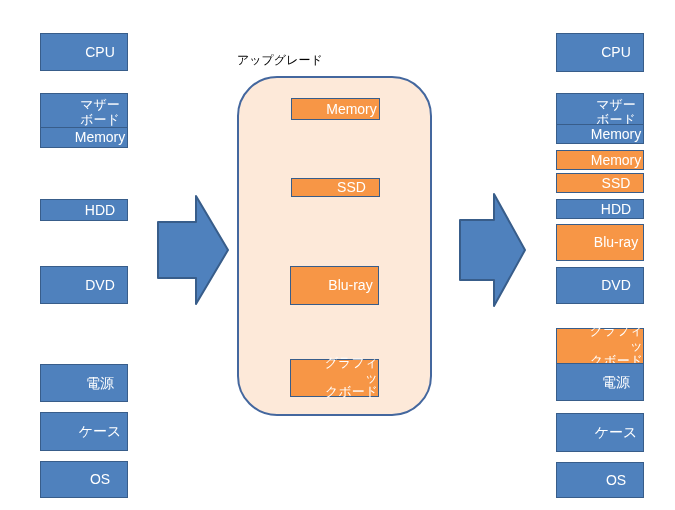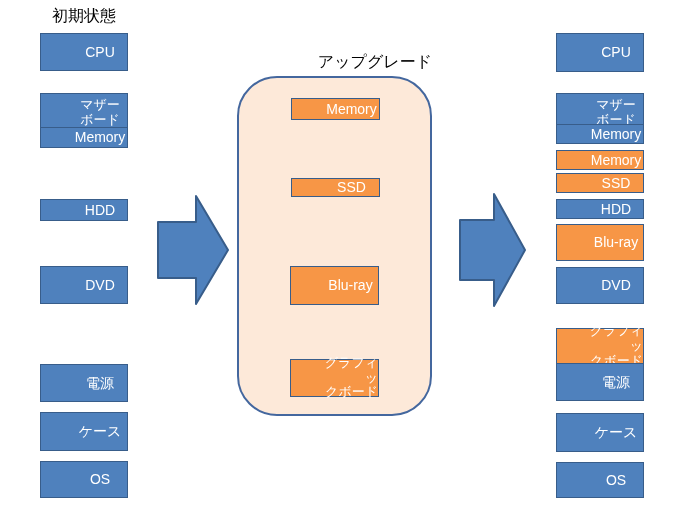--- a/index.html
+++ b/index.html
@@ -13,22 +13,22 @@
   .col-title{
     position:absolute;
     color:#000000;
     font-size:16px;
     text-align:center;
     white-space:nowrap;
   }
   .panel-title{
     position:absolute;
     color:#000000;
-    font-size:16px;
-    text-align:right;
+    font-size:12px;
+    text-align:left;
     white-space:nowrap;
   }
   .box{
     position:absolute;
     display:flex;
     align-items:center;
     justify-content:center;
     text-align:right;
     color:#ffffff;
     font-size:14px;
@@ -54,21 +54,20 @@
     position:absolute;left:0;top:0;
     width:675px;height:510px;
     pointer-events:none;
   }
 </style>
 </head>
 <body>
 
 <div id="canvas">
 
-  <div class="col-title" style="left:40px;top:6px;width:88px">初期状態</div>
   <div class="panel-title" style="left:237px;top:52px;width:195px">アップグレード</div>
 
   <div class="box blue" style="left:40px;top:33px;width:88px;height:38px">CPU</div>
   <div class="box blue small-text" style="left:40px;top:81px;width:88px;height:39px">マザー
 ボード</div>
   <div class="box blue" style="left:40px;top:127px;width:88px;height:21px">Memory</div>
   <div class="box blue" style="left:40px;top:199px;width:88px;height:22px">HDD</div>
   <div class="box blue" style="left:40px;top:266px;width:88px;height:38px">DVD</div>
   <div class="box blue" style="left:40px;top:364px;width:88px;height:38px">電源</div>
   <div class="box blue" style="left:40px;top:412px;width:88px;height:39px">ケース</div>

